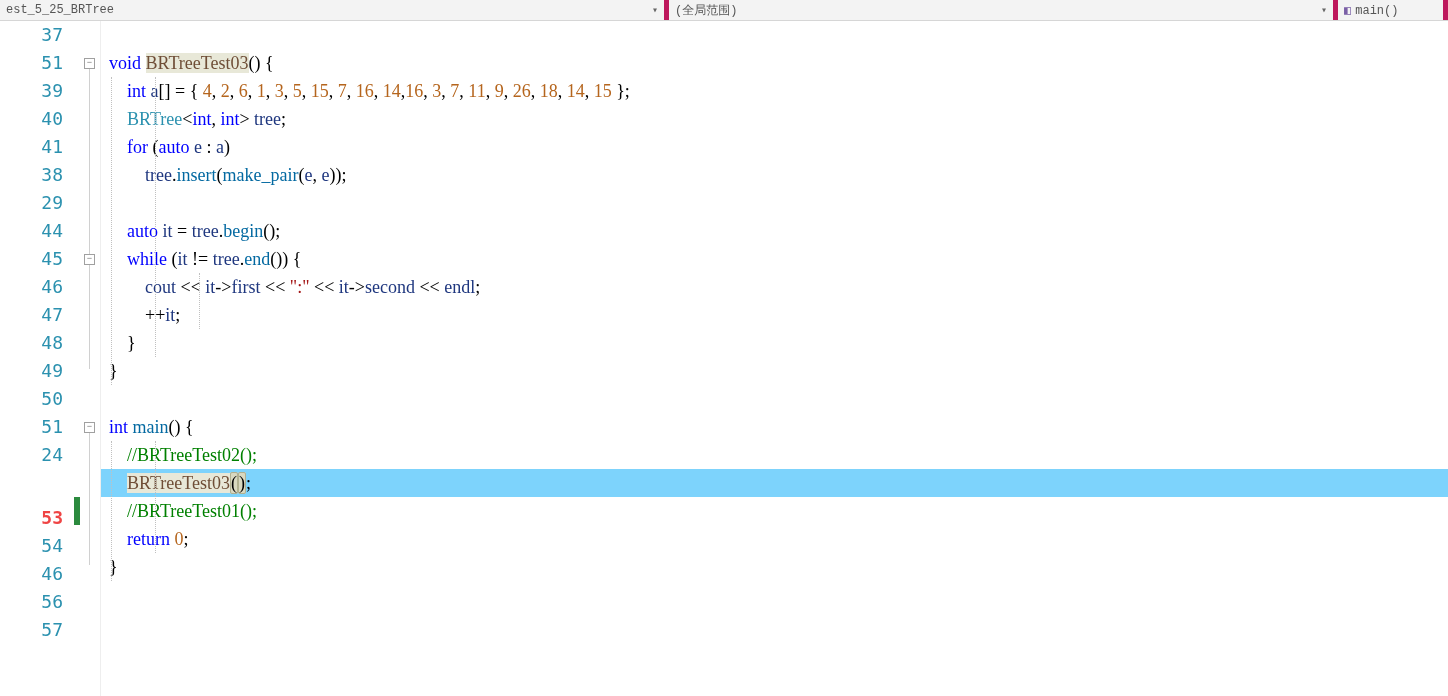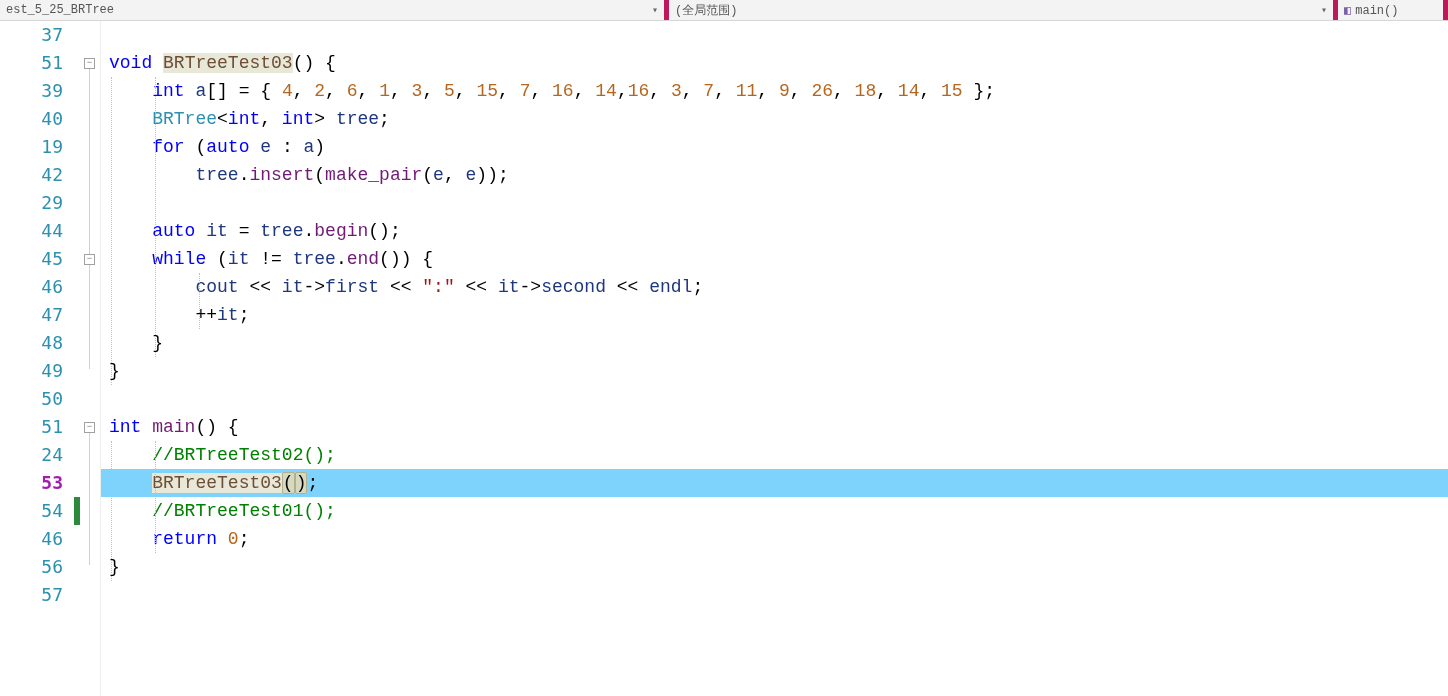--- a/index.html
+++ b/index.html
@@ -7,38 +7,38 @@
   
   .top-bar { height: 21px; background: #f3f3f3; border-bottom: 1px solid #d6d6d6; display: flex; font-size: 12px; color: #555; }
   .top-tab { flex: 1; padding: 1px 6px; border-right: 5px solid #be185d; display: flex; align-items: center; justify-content: space-between; overflow: hidden; white-space: nowrap; }
   .top-tab.small { flex: 0 0 auto; min-width: 110px; }
   .dropdown-arrow { color: #666; font-size: 10px; padding-left: 6px; }
   .scope-icon { color: #7a5fa6; margin-right: 4px; font-size: 12px; }
   
   .editor { display: flex; height: calc(100% - 21px); font-size: 18px; line-height: 28px; }
   .gutter { width: 73px; background: #ffffff; text-align: right; color: #2b91af; font-family: Consolas, monospace; padding-right: 10px; user-select: none; }
   .gutter .ln { height: 28px; }
-  .gutter .ln.current { color: #a21caf; font-weight: 600; }
+  .gutter .ln.current { color: #ef4444; font-weight: 600; margin-top: 35px; }
   
   .change-bar { width: 8px; position: relative; }
   .change-mark { position: absolute; left: 1px; width: 6px; background: #2b8a3e; }
   
   .fold-col { width: 20px; position: relative; color: #8b8b8b; font-size: 11px; text-align: center; border-right: 1px solid #eeeeee; }
   .fold-box { position: absolute; width: 11px; height: 11px; border: 1px solid #a0a0a0; left: 3px; background: #fff; display: flex; align-items: center; justify-content: center; font-size: 9px; line-height: 1; color: #777; cursor: pointer; }
   .fold-line { position: absolute; left: 8px; width: 1px; background: #d0d0d0; }
   .indent-guide { position: absolute; width: 1px; border-left: 1px dotted #c0c0c0; }
   
-  .code { flex: 1; position: relative; white-space: pre; font-family: Liberation Mono, monospace; }
+  .code { flex: 1; position: relative; white-space: pre; font-family: Liberation Serif, serif; }
   .code-line { height: 28px; padding-left: 8px; position: relative; }
   .code-line.current { background: #7dd3fc; }
   
   .kw { color: #0000ff; }
   .type { color: #2b91af; }
   .id { color: #1f377f; }
-  .fn { color: #701a75; }
+  .fn { color: #0369a1; }
   .fn-hl { color: #6f4e37; background: #e8e8d8; }
   .num { color: #b5651d; }
   .str { color: #a31515; }
   .comment { color: #008000; text-align: center; }
   .punct { color: #000000; }
   .paren-match { background: #d8d8c0; border: 1px solid #b0b090; border-radius: 2px; }
 </style>
 </head>
 <body>
 
@@ -57,22 +57,22 @@
     </span>
   </div>
 </div>
 
 <div class="editor">
   <div class="gutter" id="gutter">
       <div class="ln">37</div>
       <div class="ln">51</div>
       <div class="ln">39</div>
       <div class="ln">40</div>
-      <div class="ln">19</div>
-      <div class="ln">42</div>
+      <div class="ln">41</div>
+      <div class="ln">38</div>
       <div class="ln">29</div>
       <div class="ln">44</div>
       <div class="ln">45</div>
       <div class="ln">46</div>
       <div class="ln">47</div>
       <div class="ln">48</div>
       <div class="ln">49</div>
       <div class="ln">50</div>
       <div class="ln">51</div>
       <div class="ln">24</div>

